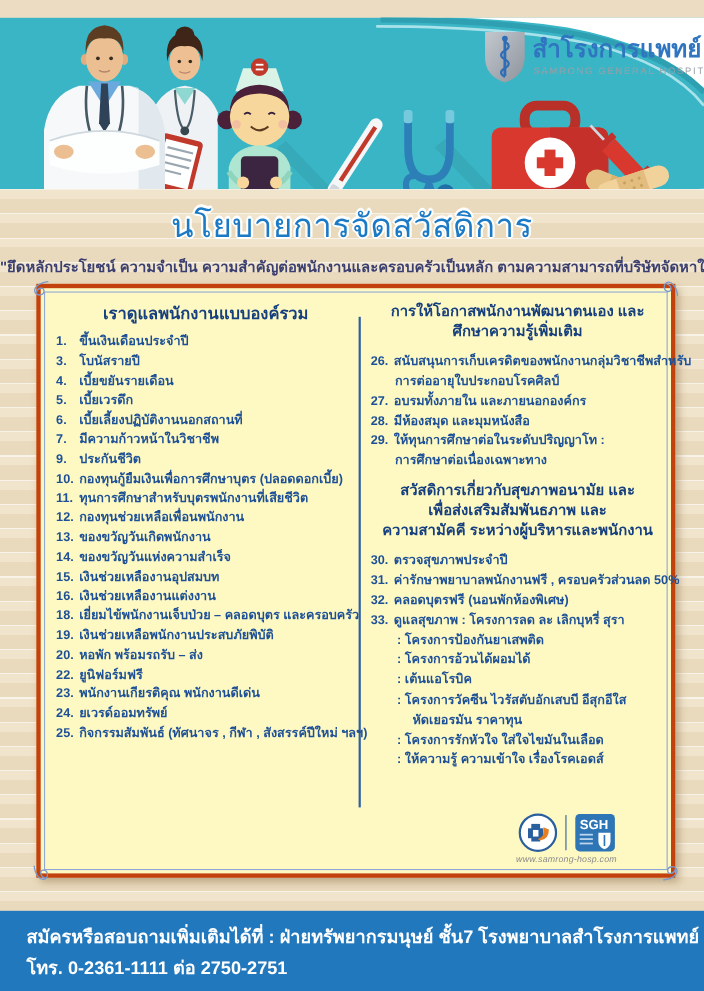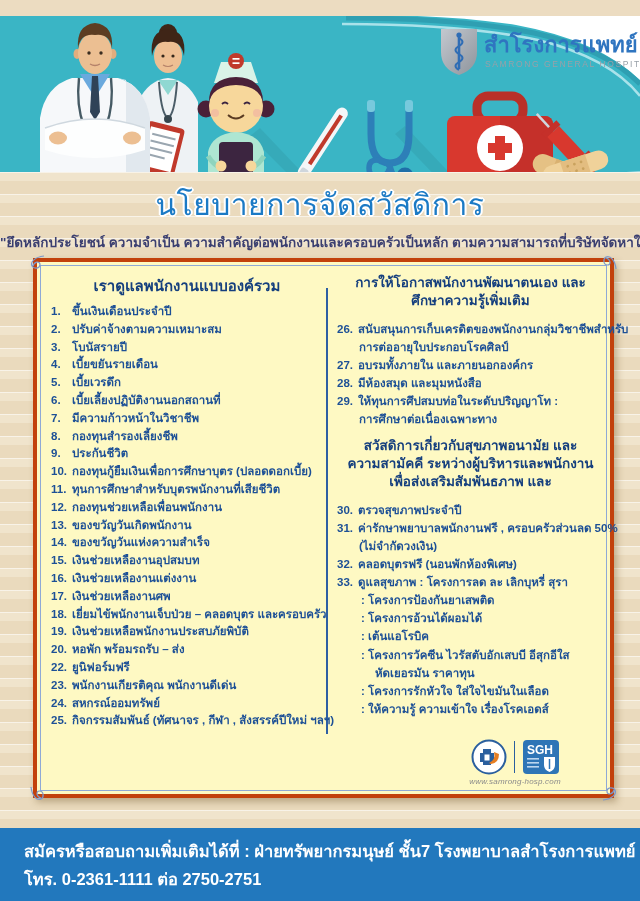--- a/index.html
+++ b/index.html
@@ -266,95 +266,92 @@
     </div>
 
   <div class="col-divider"></div>
 
   <div class="left-col">
     <div class="col-header">เราดูแลพนักงานแบบองค์รวม</div>
     <div>
 
         <div class="row"><span class="num">1.</span><span>ขึ้นเงินเดือนประจำปี</span></div>
 
-        <div class="row"><span class="num">2.</span><span>ปรับค่าจ้างตามความเหมาะสม</span></div>
 
         <div class="row"><span class="num">3.</span><span>โบนัสรายปี</span></div>
 
         <div class="row"><span class="num">4.</span><span>เบี้ยขยันรายเดือน</span></div>
 
         <div class="row"><span class="num">5.</span><span>เบี้ยเวรดึก</span></div>
 
         <div class="row"><span class="num">6.</span><span>เบี้ยเลี้ยงปฏิบัติงานนอกสถานที่</span></div>
 
         <div class="row"><span class="num">7.</span><span>มีความก้าวหน้าในวิชาชีพ</span></div>
 
-        <div class="row"><span class="num">8.</span><span>กองทุนสำรองเลี้ยงชีพ</span></div>
 
         <div class="row"><span class="num">9.</span><span>ประกันชีวิต</span></div>
 
         <div class="row"><span class="num">10.</span><span>กองทุนกู้ยืมเงินเพื่อการศึกษาบุตร (ปลอดดอกเบี้ย)</span></div>
 
         <div class="row"><span class="num">11.</span><span>ทุนการศึกษาสำหรับบุตรพนักงานที่เสียชีวิต</span></div>
 
         <div class="row"><span class="num">12.</span><span>กองทุนช่วยเหลือเพื่อนพนักงาน</span></div>
 
         <div class="row"><span class="num">13.</span><span>ของขวัญวันเกิดพนักงาน</span></div>
 
         <div class="row"><span class="num">14.</span><span>ของขวัญวันแห่งความสำเร็จ</span></div>
 
         <div class="row"><span class="num">15.</span><span>เงินช่วยเหลืองานอุปสมบท</span></div>
 
         <div class="row"><span class="num">16.</span><span>เงินช่วยเหลืองานแต่งงาน</span></div>
 
-        <div class="row"><span class="num">17.</span><span>เงินช่วยเหลืองานศพ</span></div>
 
         <div class="row"><span class="num">18.</span><span>เยี่ยมไข้พนักงานเจ็บป่วย – คลอดบุตร  และครอบครัว</span></div>
 
         <div class="row"><span class="num">19.</span><span>เงินช่วยเหลือพนักงานประสบภัยพิบัติ</span></div>
 
         <div class="row"><span class="num">20.</span><span>หอพัก พร้อมรถรับ – ส่ง</span></div>
 
 
         <div class="row"><span class="num">22.</span><span>ยูนิฟอร์มฟรี</span></div>
 
         <div class="row"><span class="num">23.</span><span>พนักงานเกียรติคุณ พนักงานดีเด่น</span></div>
 
-        <div class="row"><span class="num">24.</span><span>สหกรณ์ออมทรัพย์</span></div>
+        <div class="row"><span class="num">24.</span><span>ยเวรด์ออมทรัพย์</span></div>
 
         <div class="row"><span class="num">25.</span><span>กิจกรรมสัมพันธ์  (ทัศนาจร , กีฬา , สังสรรค์ปีใหม่ ฯลฯ)</span></div>
       </div>
   </div>
 
   <div class="right-col">
     <div class="hdr-block">
       <div class="col-header">การให้โอกาสพนักงานพัฒนาตนเอง และ</div>
       <div class="col-header">ศึกษาความรู้เพิ่มเติม</div>
     </div>
     <div>
 
         <div class="row"><span class="num">26.</span><span>สนับสนุนการเก็บเครดิตของพนักงานกลุ่มวิชาชีพสำหรับ</span><div class="cont">การต่ออายุใบประกอบโรคศิลป์</div></div>
 
         <div class="row"><span class="num">27.</span><span>อบรมทั้งภายใน และภายนอกองค์กร</span></div>
 
         <div class="row"><span class="num">28.</span><span>มีห้องสมุด  และมุมหนังสือ</span></div>
 
-        <div class="row"><span class="num">29.</span><span>ให้ทุนการศึปสมบท่อในระดับปริญญาโท :</span><div class="cont">การศึกษาต่อเนื่องเฉพาะทาง</div></div>
+        <div class="row"><span class="num">29.</span><span>ให้ทุนการศึกษาต่อในระดับปริญญาโท :</span><div class="cont">การศึกษาต่อเนื่องเฉพาะทาง</div></div>
       </div>
     <div class="sec-gap"></div>
     <div class="hdr-block">
       <div class="col-header">สวัสดิการเกี่ยวกับสุขภาพอนามัย  และ</div>
+      <div class="col-header">เพื่อส่งเสริมสัมพันธภาพ  และ</div>
       <div class="col-header">ความสามัคคี  ระหว่างผู้บริหารและพนักงาน</div>
-      <div class="col-header">เพื่อส่งเสริมสัมพันธภาพ  และ</div>
     </div>
     <div>
 
         <div class="row"><span class="num">30.</span><span>ตรวจสุขภาพประจำปี</span></div>
 
-        <div class="row"><span class="num">31.</span><span>ค่ารักษาพยาบาลพนักงานฟรี , ครอบครัวส่วนลด 50%</span><div class="cont">(ไม่จำกัดวงเงิน)</div></div>
+        <div class="row"><span class="num">31.</span><span>ค่ารักษาพยาบาลพนักงานฟรี , ครอบครัวส่วนลด 50%</span></div>
 
         <div class="row"><span class="num">32.</span><span>คลอดบุตรฟรี (นอนพักห้องพิเศษ)</span></div>
 
         <div class="row"><span class="num">33.</span><span>ดูแลสุขภาพ  : โครงการลด ละ เลิกบุหรี่ สุรา</span></div>
       </div>
     <div class="sub-list">
 
         <div class="srow"><span>: โครงการป้องกันยาเสพติด</span></div>
 
         <div class="srow"><span>: โครงการอ้วนได้ผอมได้</span></div>

